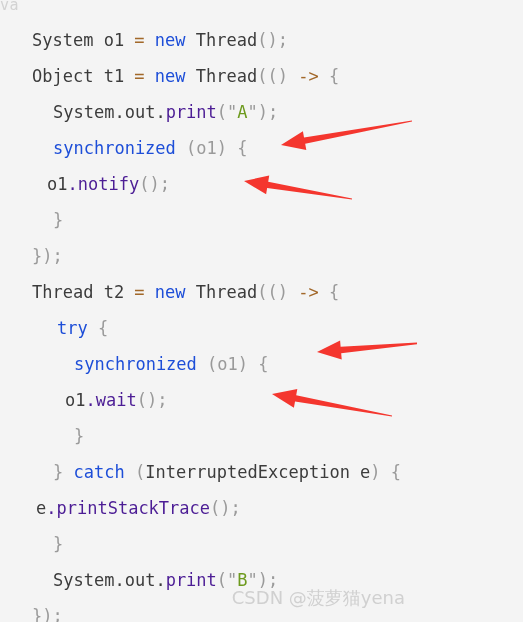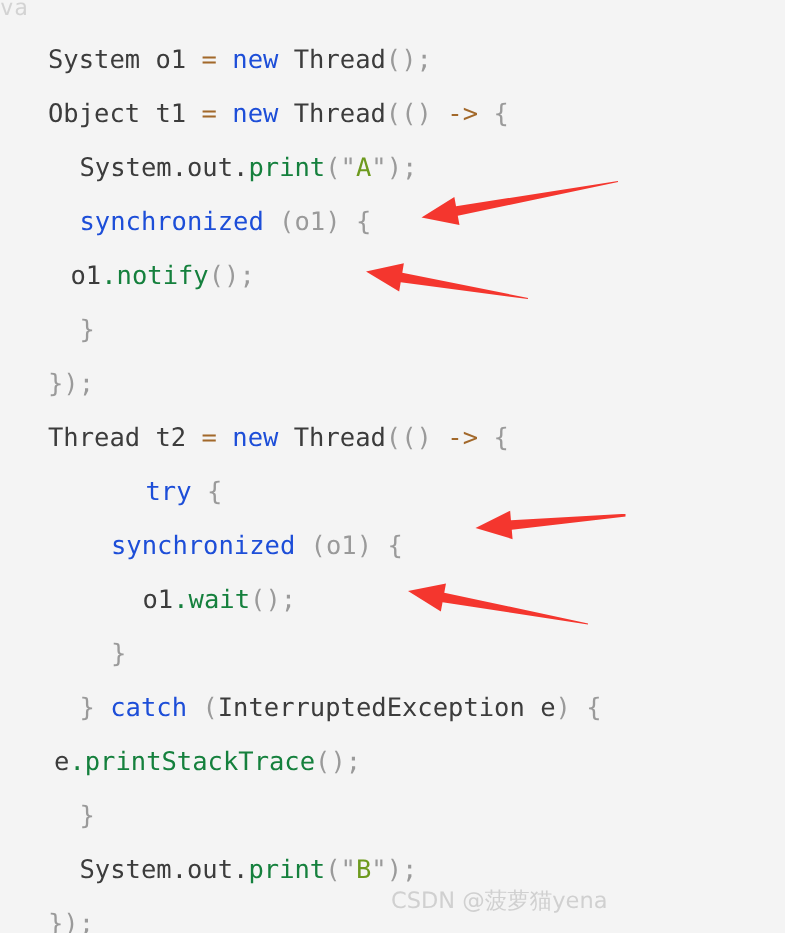--- a/index.html
+++ b/index.html
@@ -49,37 +49,37 @@
     white-space: pre;
     color: #3c3c3c;
     padding-left: 32px;
     letter-spacing: 0px;
   }
 
   
   .kw      { color: #1d4ed8; }        
   .op      { color: #a2682a; }        
   .punc    { color: #9a9a9a; }        
-  .fn      { color: #15803d; }        
+  .fn      { color: #4c1d95; }        
   .str     { color: #6d9a1e; }        
   .strq    { color: #9a9a9a; }        
   .id      { color: #3c3c3c; }        
 
   
   .arrow {
     position: absolute;
     pointer-events: none;
   }
 
   #watermark {
     position: absolute;
     right: 12px;
     bottom: 12px;
     font-family: "DejaVu Sans", "Liberation Sans", sans-serif;
-    font-size: 15px;
+    font-size: 18px;
     color: #d0d0d0;
     white-space: pre;
     user-select: none;
   }
 </style>
 </head>
 <body>
 
 <div id="stage">
 
@@ -87,23 +87,23 @@
 
   <div id="code">
       <div class="line" style="padding-left: 32px;"><span class="id">System o1 </span><span class="op">=</span><span class="id"> </span><span class="kw">new</span><span class="id"> Thread</span><span class="punc">();</span></div>
       <div class="line" style="padding-left: 32px;"><span class="id">Object t1 </span><span class="op">=</span><span class="id"> </span><span class="kw">new</span><span class="id"> Thread</span><span class="punc">(()</span><span class="id"> </span><span class="op">-&gt;</span><span class="punc"> {</span></div>
       <div class="line" style="padding-left: 53px;"><span class="id">System</span><span class="id">.</span><span class="id">out</span><span class="id">.</span><span class="fn">print</span><span class="punc">(</span><span class="strq">"</span><span class="str">A</span><span class="strq">"</span><span class="punc">);</span></div>
       <div class="line" style="padding-left: 53px;"><span class="kw">synchronized</span><span class="punc"> (</span><span class="punc">o1</span><span class="punc">) {</span></div>
       <div class="line" style="padding-left: 47px;"><span class="id">o1</span><span class="fn">.</span><span class="fn">notify</span><span class="punc">();</span></div>
       <div class="line" style="padding-left: 53px;"><span class="punc">}</span></div>
       <div class="line" style="padding-left: 32px;"><span class="punc">});</span></div>
       <div class="line" style="padding-left: 32px;"><span class="id">Thread t2 </span><span class="op">=</span><span class="id"> </span><span class="kw">new</span><span class="id"> Thread</span><span class="punc">(()</span><span class="id"> </span><span class="op">-&gt;</span><span class="punc"> {</span></div>
-      <div class="line" style="padding-left: 57px; margin-left: 40px;"><span class="kw">try</span><span class="punc"> {</span></div>
+      <div class="line" style="padding-left: 57px;"><span class="kw">try</span><span class="punc"> {</span></div>
       <div class="line" style="padding-left: 74px;"><span class="kw">synchronized</span><span class="punc"> (</span><span class="punc">o1</span><span class="punc">) {</span></div>
-      <div class="line" style="padding-left: 95px;"><span class="id">o1</span><span class="fn">.</span><span class="fn">wait</span><span class="punc">();</span></div>
+      <div class="line" style="padding-left: 65px;"><span class="id">o1</span><span class="fn">.</span><span class="fn">wait</span><span class="punc">();</span></div>
       <div class="line" style="padding-left: 74px;"><span class="punc">}</span></div>
       <div class="line" style="padding-left: 53px;"><span class="punc">}</span><span class="id"> </span><span class="kw">catch</span><span class="punc"> (</span><span class="id">InterruptedException e</span><span class="punc">) {</span></div>
       <div class="line" style="padding-left: 36px;"><span class="id">e</span><span class="fn">.</span><span class="fn">printStackTrace</span><span class="punc">();</span></div>
       <div class="line" style="padding-left: 53px;"><span class="punc">}</span></div>
       <div class="line" style="padding-left: 53px;"><span class="id">System</span><span class="id">.</span><span class="id">out</span><span class="id">.</span><span class="fn">print</span><span class="punc">(</span><span class="strq">"</span><span class="str">B</span><span class="strq">"</span><span class="punc">);</span></div>
       <div class="line" style="padding-left: 32px;"><span class="punc">});</span></div>
     </div>
 
   <svg id="arrow-layer" class="arrow" width="523" height="622" style="left:0;top:0;">
       <polygon points="281.00,145.00 302.90,131.33 304.03,137.53 411.93,120.61 412.07,121.39 305.18,143.82 306.32,150.02" fill="#f4362e"></polygon>

